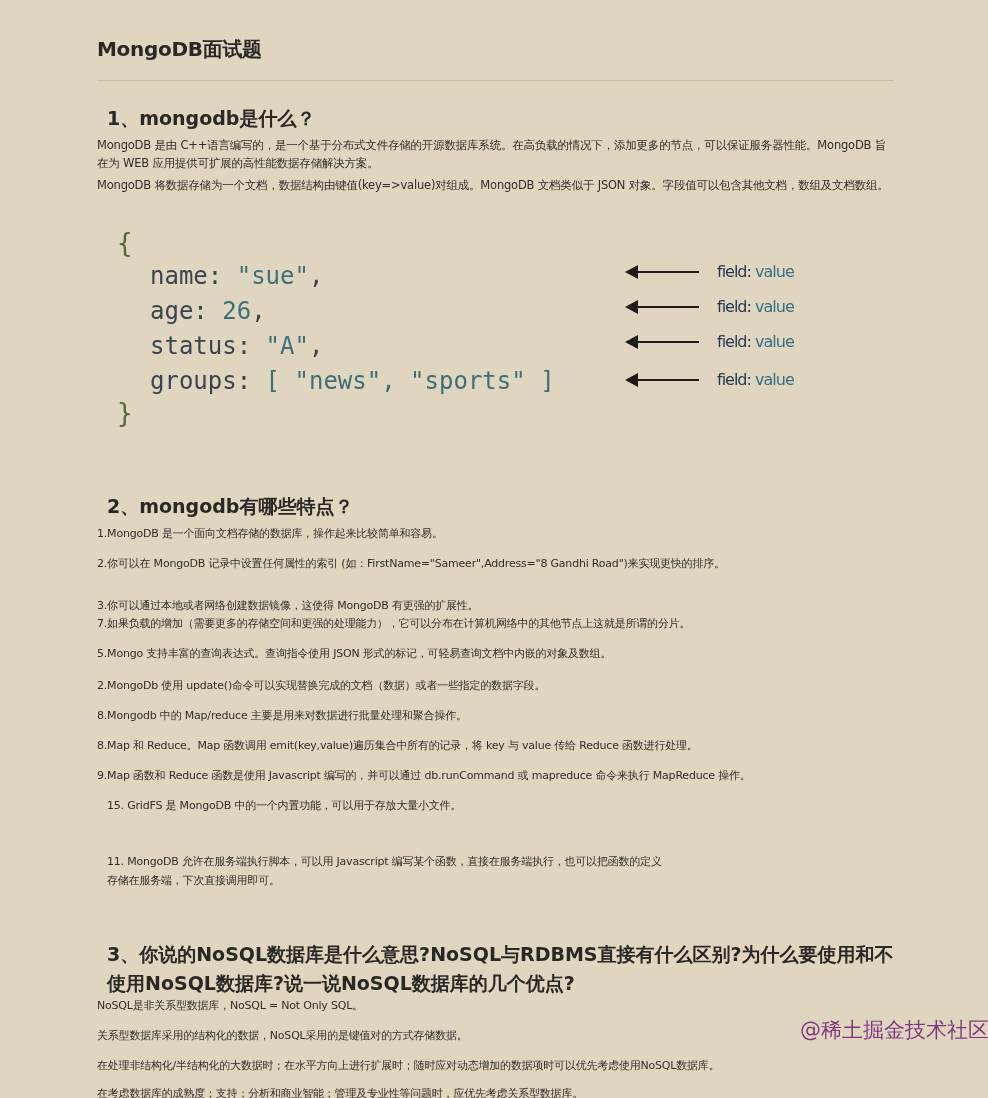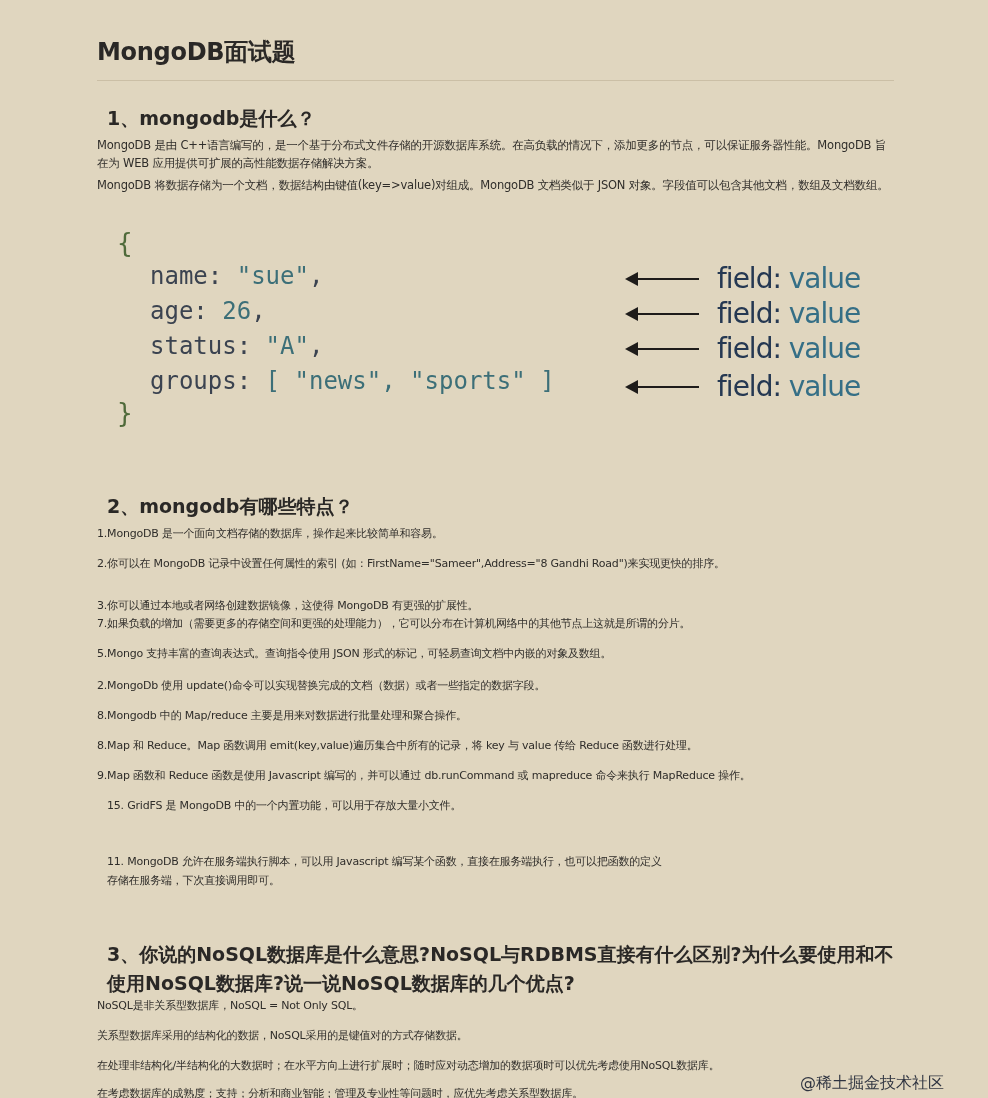--- a/index.html
+++ b/index.html
@@ -6,21 +6,21 @@
   body {
     width:988px; height:1098px; overflow:hidden;
     background:#e0d6bf;
     font-family:"DejaVu Sans", "Liberation Sans", sans-serif;
     color:#2b2a27;
     position:relative;
   }
   .page { position:absolute; left:97px; top:0; width:797px; }
   h1 {
     margin:0; position:absolute; top:36px; left:0;
-    font-size:24px; font-weight:bold; color:#2a2826; letter-spacing:-0.3px;
+    font-size:20px; font-weight:bold; color:#2a2826; letter-spacing:-0.3px;
   }
   .rule { position:absolute; top:80px; left:0; width:797px; height:1px; background:#cbbfa6; }
   h2 {
     margin:10px; position:absolute; left:0;
     font-size:19px; font-weight:bold; color:#2a2826; line-height:29px;
   }
   .para {
     position:absolute; left:0; width:797px;
     font-size:11.5px; line-height:18px; color:#2f2d2a; letter-spacing:-0.2px;
   }
@@ -33,27 +33,27 @@
   }
   .brace { position:absolute; left:0; font-size:26px; color:#4f6a3a; }
   .cline { position:absolute; left:33px; font-size:24px; color:#3b4350; white-space:nowrap; }
   .cline .v { color:#3c6f78; }
   .ann { position:absolute; left:510px; display:flex; align-items:center; }
   .arrow { width:72px; height:2px; background:#1e1c1a; position:relative; margin-right:18px; }
   .arrow::before {
     content:""; position:absolute; left:-2px; top:-6px;
     border-right:13px solid #1e1c1a; border-top:7px solid transparent; border-bottom:7px solid transparent;
   }
-  .fv { font-family:"DejaVu Sans", sans-serif; font-size:28px; letter-spacing:-1px; }
+  .fv { font-family:"DejaVu Sans", sans-serif; font-size:16px; letter-spacing:-1px; }
   .fv .f { color:#253852; }
   .fv .c { color:#253852; }
   .fv .val { color:#356f86; }
   .watermark {
-    position:absolute; left:800px; top:1073px;
-    font-size:16px; color:#0f172a; opacity:0.85; white-space:nowrap;
+    position:absolute; left:800px; top:1016px;
+    font-size:21px; color:#701a75; opacity:0.85; white-space:nowrap;
   }
 </style>
 </head>
 <body>
 
 <div class="page">
   <h1>MongoDB面试题</h1>
   <div class="rule"></div>
 
   <h2 style="top:94px">1、mongodb是什么？</h2>

